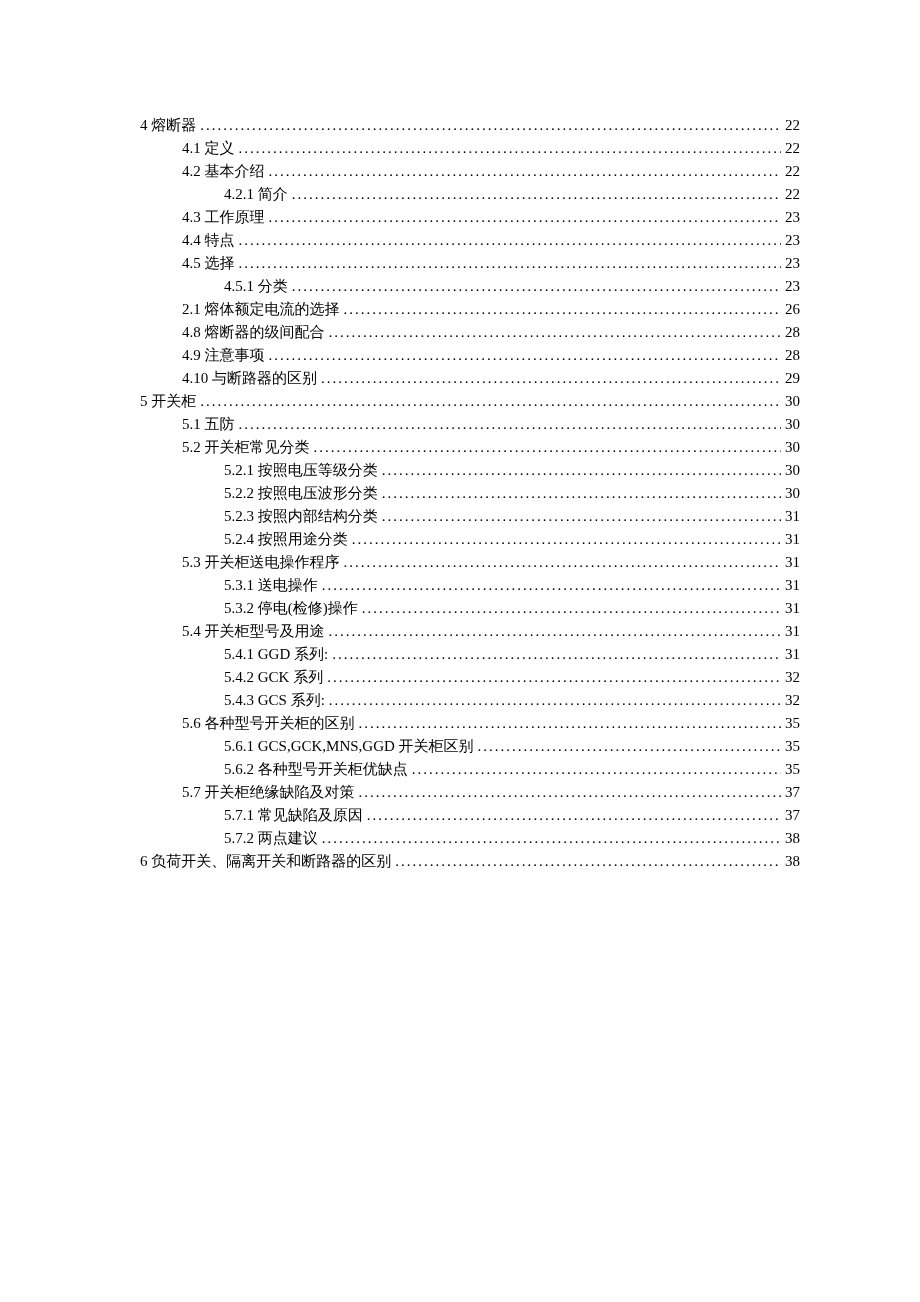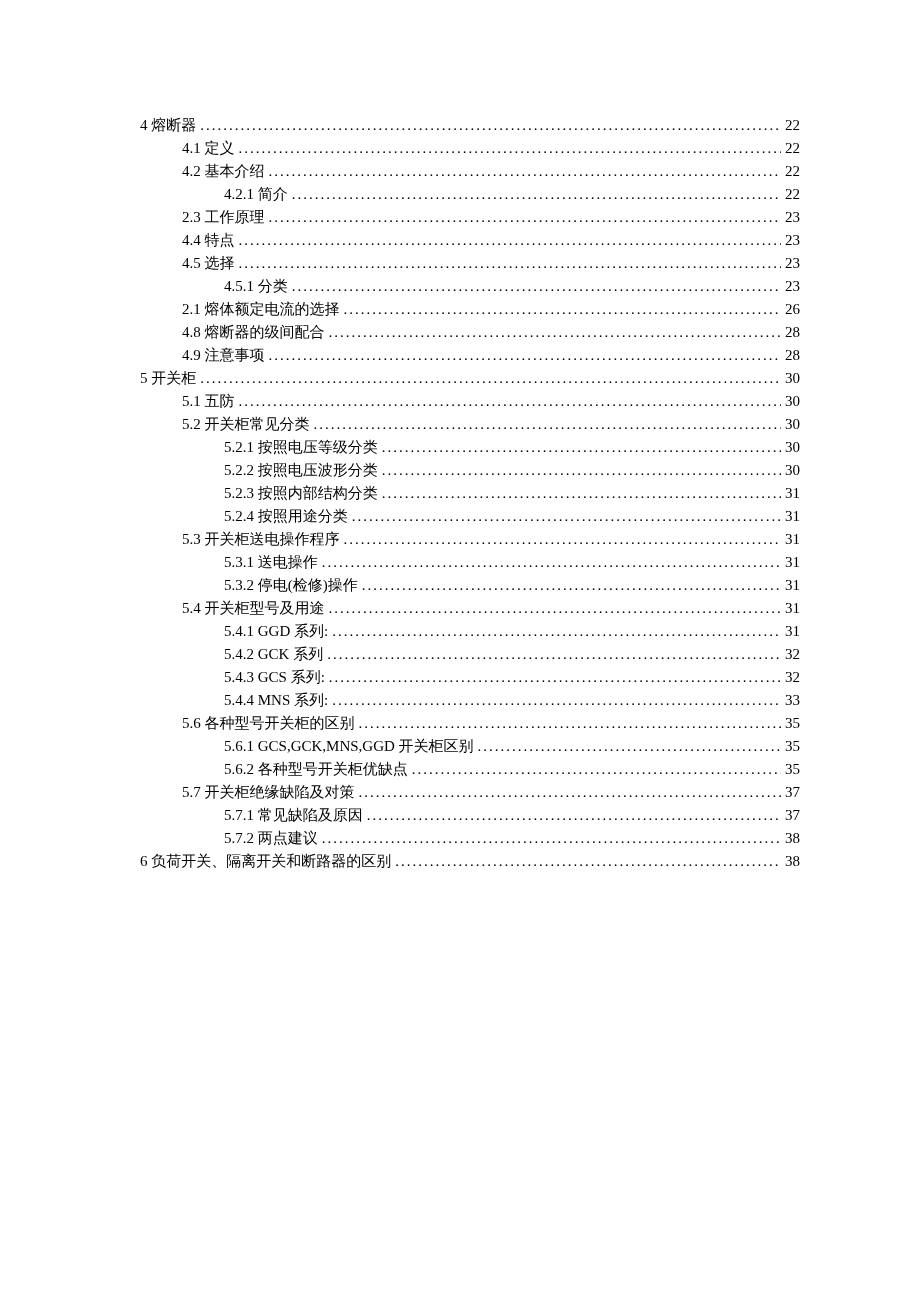--- a/index.html
+++ b/index.html
@@ -67,21 +67,21 @@
         <span class="toc-label">4.2 基本介绍</span>
         <span class="toc-leader"></span>
         <span class="toc-page">22</span>
       </div>
       <div class="toc-line ind-2">
         <span class="toc-label">4.2.1 简介</span>
         <span class="toc-leader"></span>
         <span class="toc-page">22</span>
       </div>
       <div class="toc-line ind-1">
-        <span class="toc-label">2.3 工作原理</span>
+        <span class="toc-label">4.3 工作原理</span>
         <span class="toc-leader"></span>
         <span class="toc-page">23</span>
       </div>
       <div class="toc-line ind-1">
         <span class="toc-label">4.4 特点</span>
         <span class="toc-leader"></span>
         <span class="toc-page">23</span>
       </div>
       <div class="toc-line ind-1">
         <span class="toc-label">4.5 选择</span>
@@ -100,20 +100,25 @@
       </div>
       <div class="toc-line ind-1">
         <span class="toc-label">4.8 熔断器的级间配合</span>
         <span class="toc-leader"></span>
         <span class="toc-page">28</span>
       </div>
       <div class="toc-line ind-1">
         <span class="toc-label">4.9 注意事项</span>
         <span class="toc-leader"></span>
         <span class="toc-page">28</span>
+      </div>
+      <div class="toc-line ind-1">
+        <span class="toc-label">4.10 与断路器的区别</span>
+        <span class="toc-leader"></span>
+        <span class="toc-page">29</span>
       </div>
       <div class="toc-line ind-0">
         <span class="toc-label">5 开关柜</span>
         <span class="toc-leader"></span>
         <span class="toc-page">30</span>
       </div>
       <div class="toc-line ind-1">
         <span class="toc-label">5.1 五防</span>
         <span class="toc-leader"></span>
         <span class="toc-page">30</span>
@@ -170,25 +175,20 @@
       </div>
       <div class="toc-line ind-2">
         <span class="toc-label">5.4.2   GCK 系列</span>
         <span class="toc-leader"></span>
         <span class="toc-page">32</span>
       </div>
       <div class="toc-line ind-2">
         <span class="toc-label">5.4.3   GCS 系列:</span>
         <span class="toc-leader"></span>
         <span class="toc-page">32</span>
-      </div>
-      <div class="toc-line ind-2">
-        <span class="toc-label">5.4.4   MNS 系列:</span>
-        <span class="toc-leader"></span>
-        <span class="toc-page">33</span>
       </div>
       <div class="toc-line ind-1">
         <span class="toc-label">5.6   各种型号开关柜的区别</span>
         <span class="toc-leader"></span>
         <span class="toc-page">35</span>
       </div>
       <div class="toc-line ind-2">
         <span class="toc-label">5.6.1   GCS,GCK,MNS,GGD 开关柜区别</span>
         <span class="toc-leader"></span>
         <span class="toc-page">35</span>

